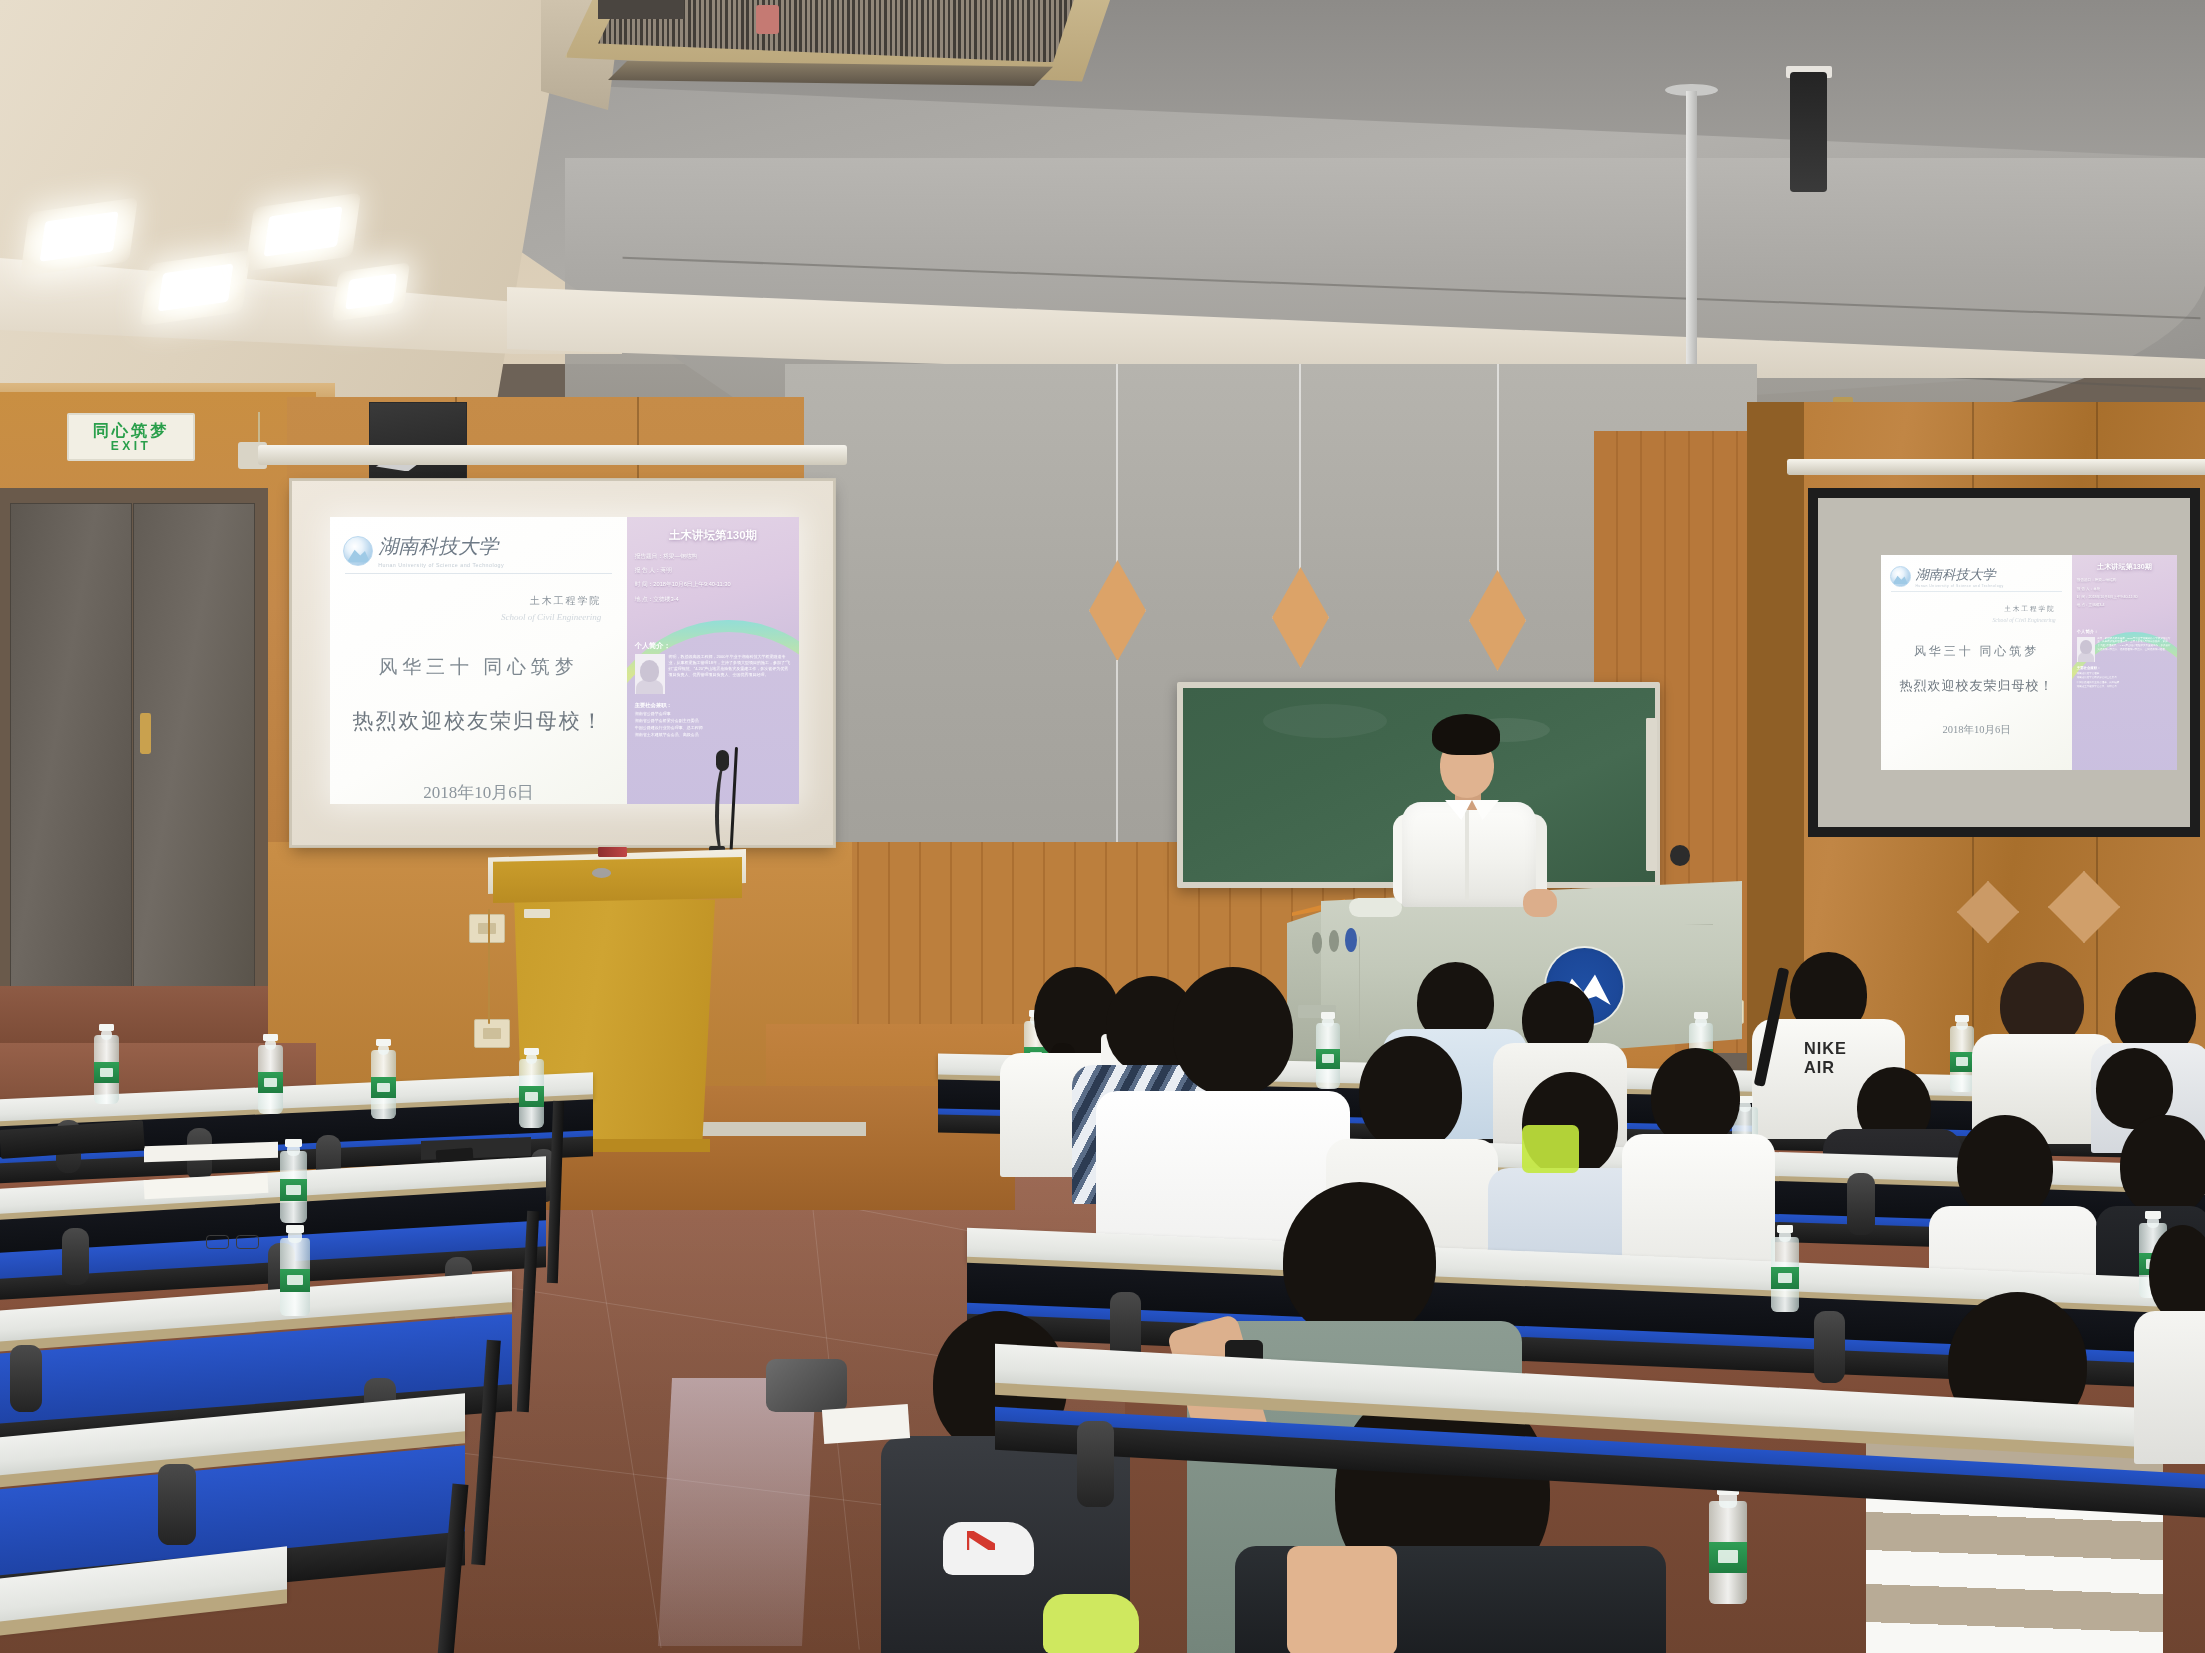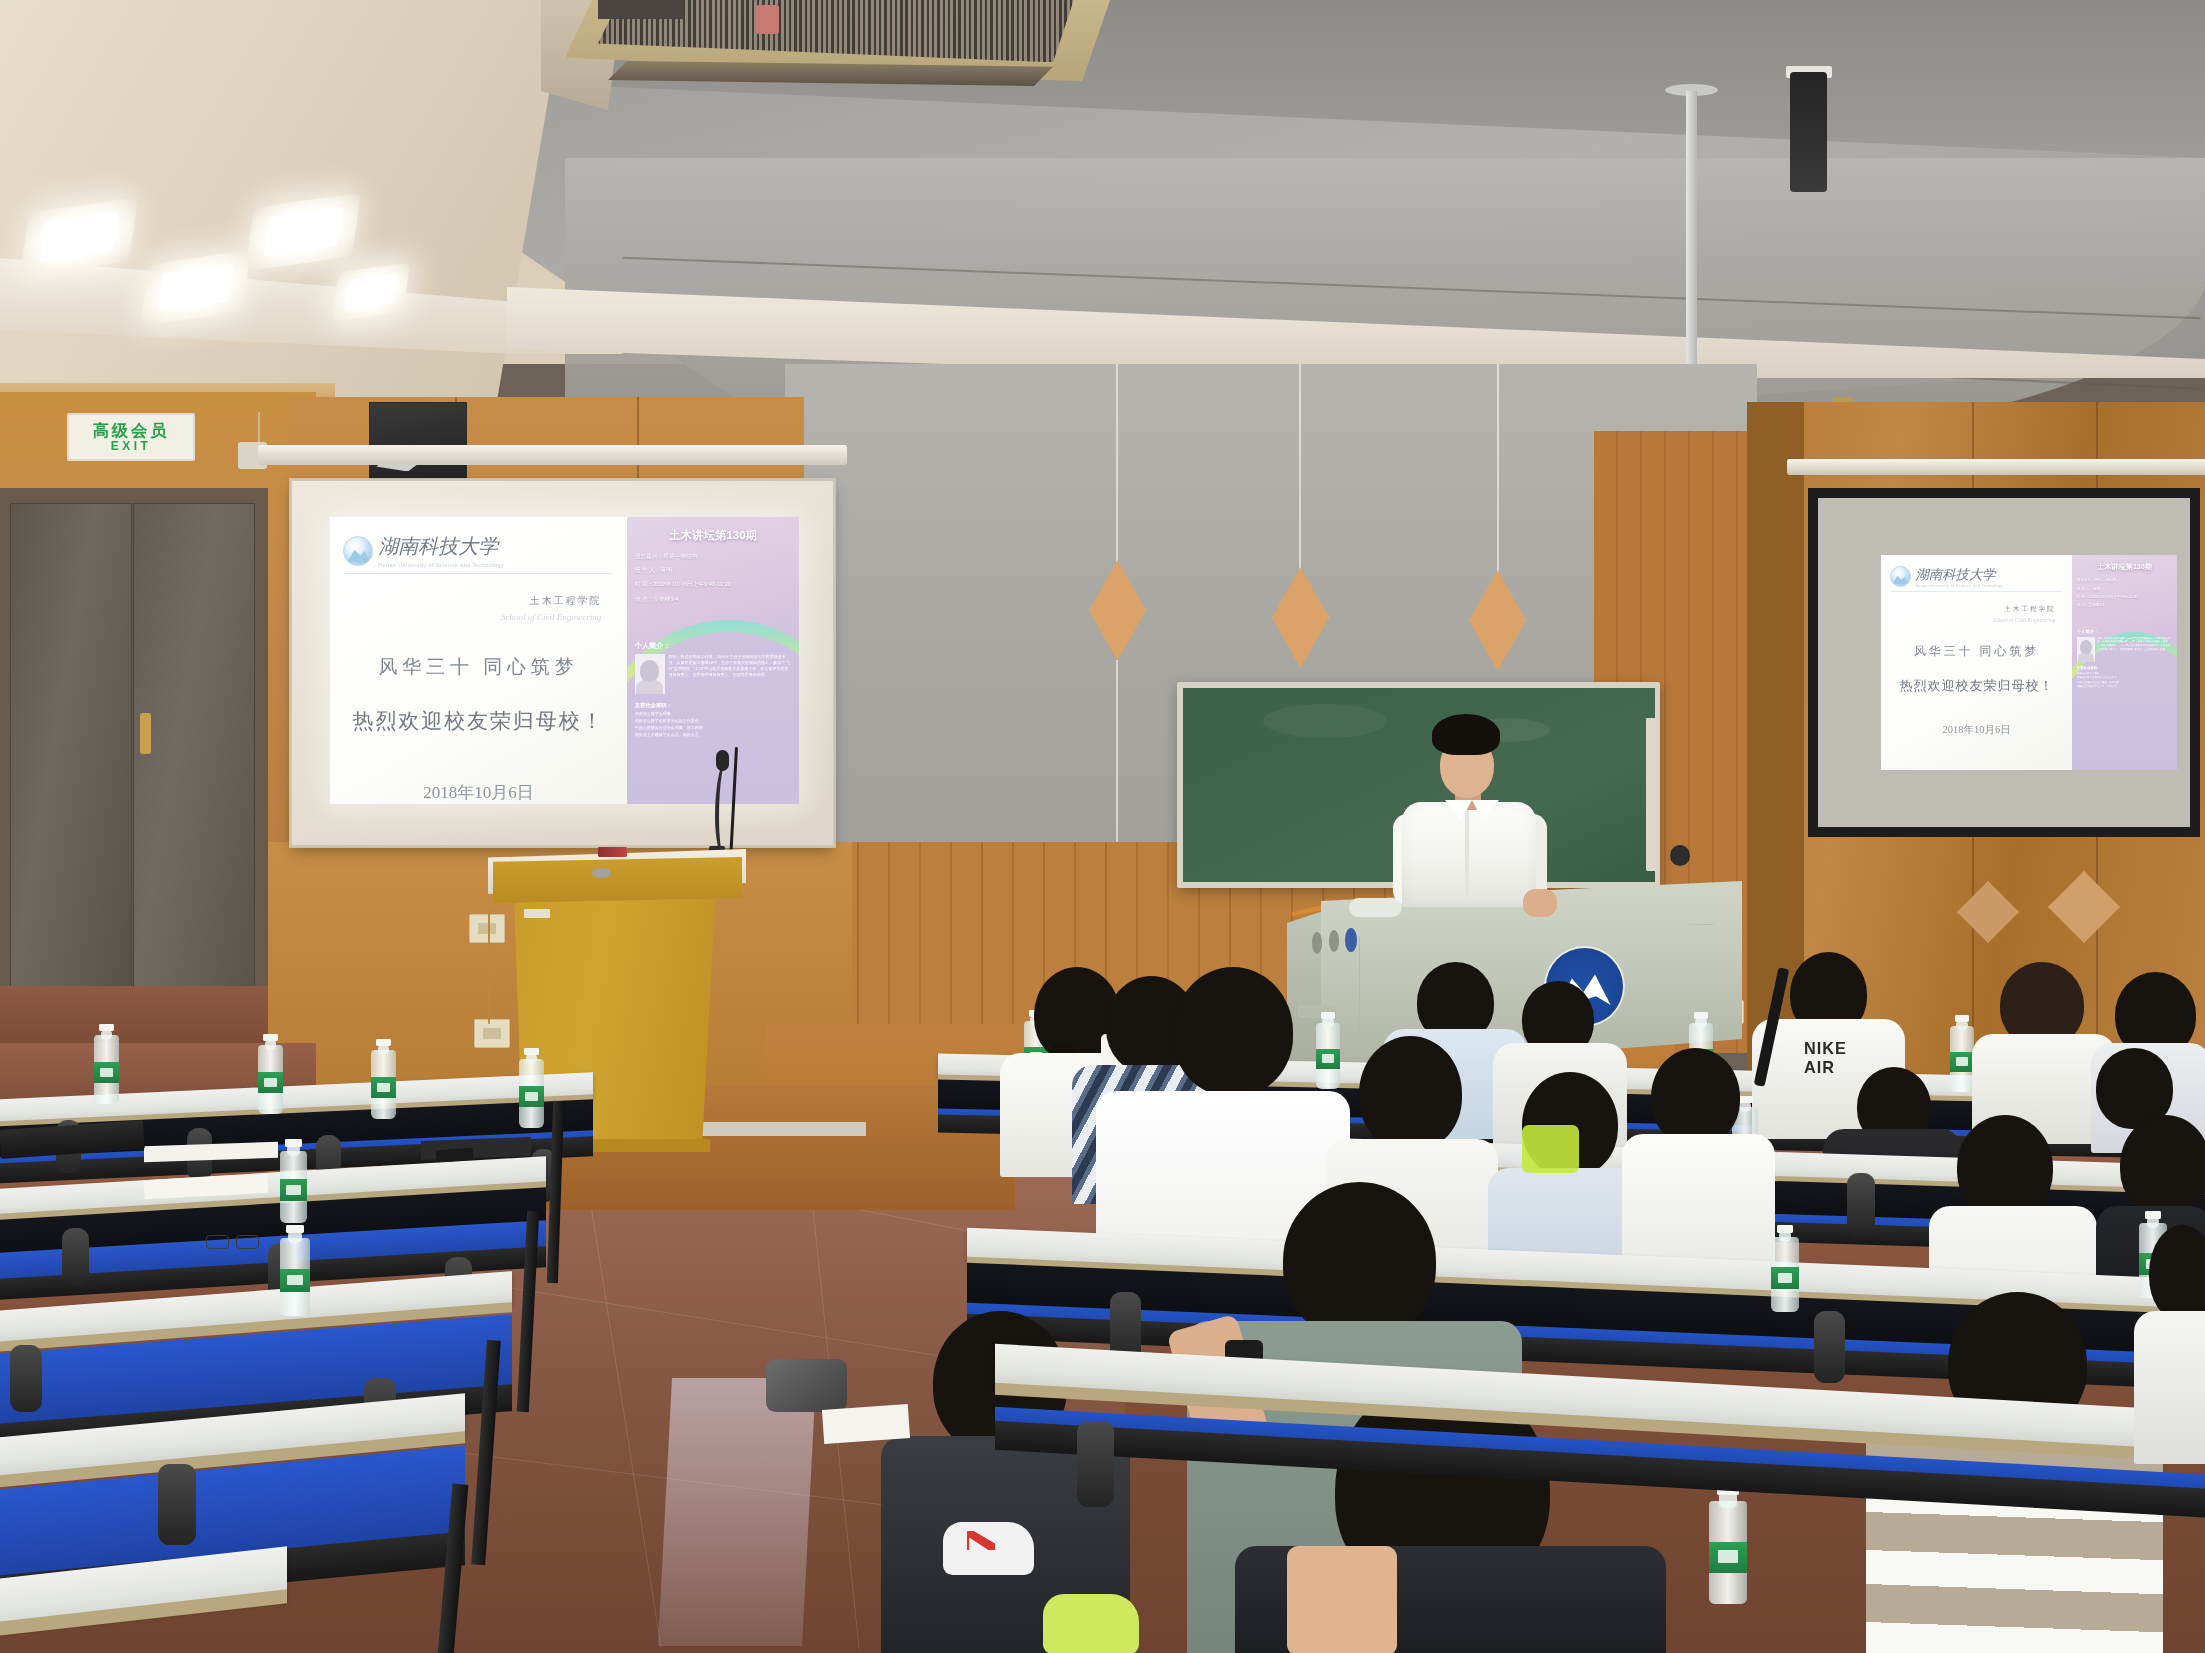--- a/index.html
+++ b/index.html
@@ -361,21 +361,21 @@
   <div class="abs wood-seam" style="left:637px;top:397px;height:718px;"></div>
   <div class="abs" id="plank-wall2"></div>
   <div class="abs" id="wood-stageface"></div>
 
   <div class="abs" id="door-frame"></div>
   <div class="abs" id="door-l"></div>
   <div class="abs" id="door-r"></div>
   <div class="abs" id="door-handle"></div>
 
   <div class="abs" id="exit-sign">
-    <span class="zh">高级会员</span>
+    <span class="zh">同心筑梦</span>
     <span class="en">EXIT</span>
   </div>
 
   <div class="abs" id="wall-speaker"></div>
   <div class="abs" id="wall-speaker-logo"></div>
 
   <div class="abs socket" style="left:469px;top:914px;width:34px;height:27px;">
       <i></i>
     </div>
   <div class="abs socket" style="left:474px;top:1019px;width:34px;height:27px;">

